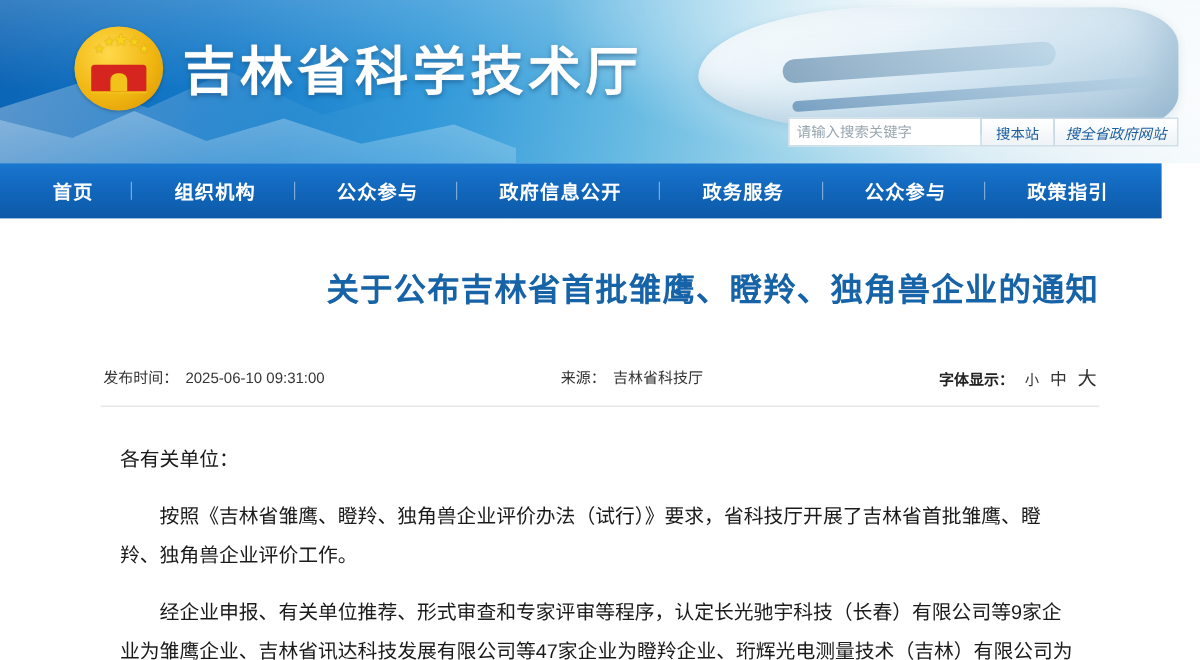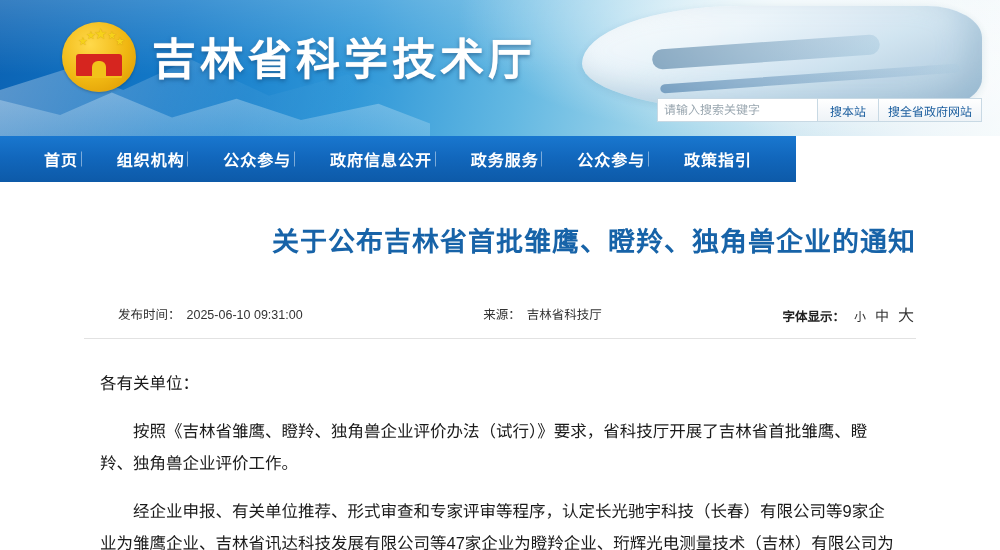--- a/index.html
+++ b/index.html
@@ -156,25 +156,26 @@
     background: linear-gradient(180deg, #ffffff, #eef3f7);
     color: #1b5e9e;
     font-size: 12px;
     cursor: pointer;
     padding: 0 4px;
     font-family: "Liberation Sans", "DejaVu Sans", sans-serif;
   }
   .search-btn.gov {
     min-width: 104px;
     margin-left: -1px;
+    font-style: italic;
   }
 
   
   .nav {
-    width: 796px;
+    width: 968px;
     height: 46px;
     background: linear-gradient(180deg, #1977cf 0%, #1166bb 50%, #0d5aa8 100%);
     display: flex;
     align-items: center;
     justify-content: space-between;
     padding: 0 38px;
   }
   .nav-item {
     position: relative;
     color: #ffffff;
@@ -209,21 +210,20 @@
     line-height: 1.4;
   }
   .meta-row {
     margin-top: 40px;
     display: flex;
     align-items: center;
     justify-content: space-between;
     font-size: 12.5px;
     color: #444;
     padding: 0 2px;
-    margin-left: 32px;
   }
   .meta-left, .meta-center { display: flex; align-items: baseline; gap: 6px; }
   .meta-label { color: #333; }
   .meta-value { color: #333; }
   .meta-right { display: flex; align-items: baseline; gap: 9px; }
   .meta-right .fs-label { color: #222; font-weight: bold; }
   .fs-opt { color: #333; cursor: pointer; }
   .fs-opt.small { font-size: 12px; }
   .fs-opt.mid { font-size: 14px; }
   .fs-opt.large { font-size: 16px; }

